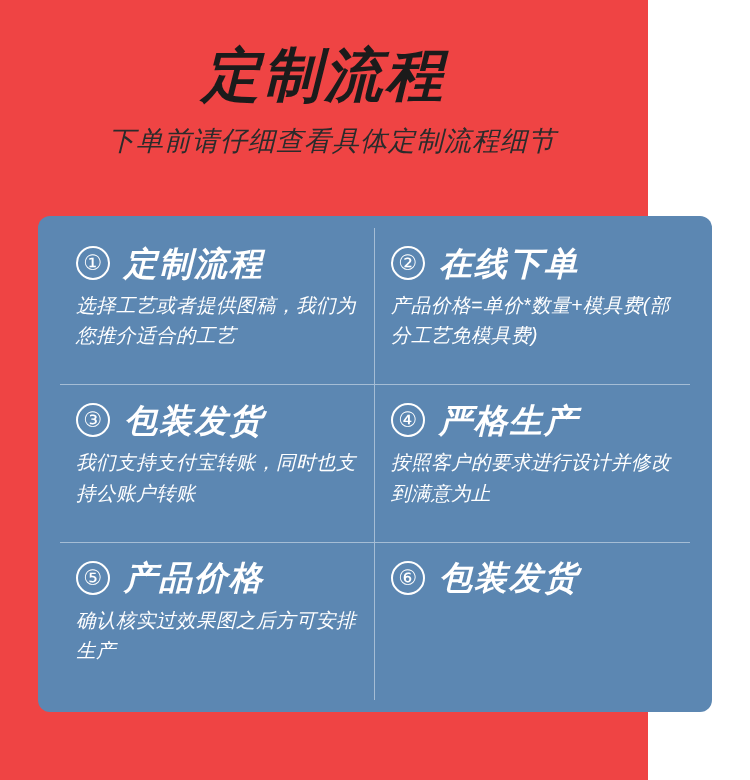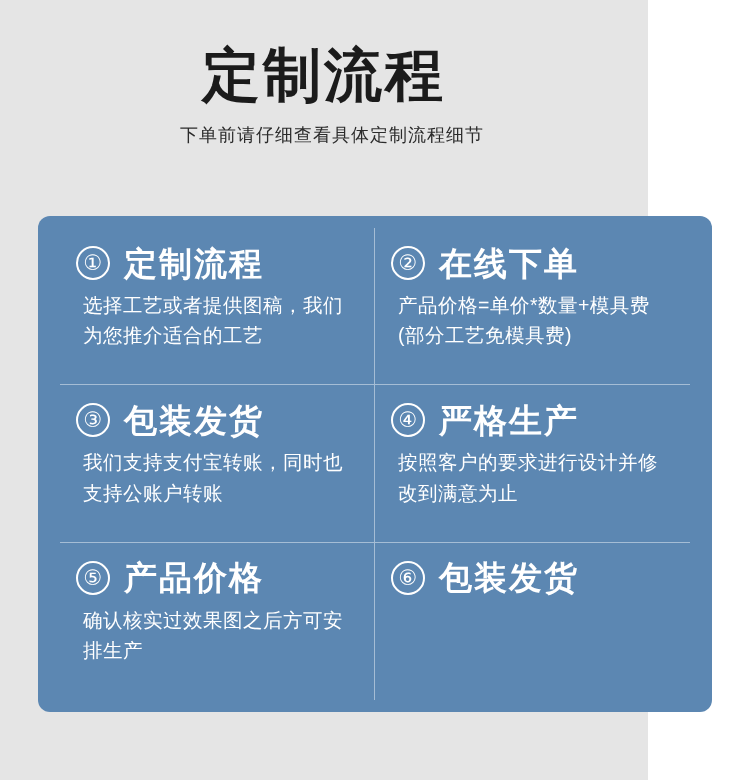--- a/index.html
+++ b/index.html
@@ -11,40 +11,41 @@
     height: 780px;
     background: #ffffff;
     font-family: "Liberation Sans", "DejaVu Sans", sans-serif;
     overflow: hidden;
   }
 
   .page {
     position: relative;
     width: 648px;
     height: 780px;
-    background: #e5e5e5;
+    background: #ef4444;
     box-sizing: border-box;
+    font-style: italic;
   }
 
   .header {
     padding-top: 42px;
     text-align: center;
   }
 
   .main-title {
     font-size: 58px;
     font-weight: bold;
     color: #1b1b1b;
     letter-spacing: 3px;
     line-height: 1.15;
     margin: 0;
   }
 
   .sub-title {
-    font-size: 18px;
+    font-size: 27px;
     color: #2b2b2b;
     letter-spacing: 1px;
     margin: 14px 0 0 0;
     font-weight: normal;
     padding-left: 16px;
   }
 
   .panel {
     position: absolute;
     left: 38px;
@@ -104,21 +105,20 @@
     line-height: 1;
   }
 
   .step-desc {
     font-size: 19.5px;
     color: #ffffff;
     line-height: 1.55;
     letter-spacing: 0.5px;
     max-width: 290px;
     font-weight: normal;
-    margin-left: 7px;
   }
 </style>
 </head>
 <body>
 
 <div class="page">
 
   <div class="header">
     <h1 class="main-title">定制流程</h1>
     <p class="sub-title">下单前请仔细查看具体定制流程细节</p>

